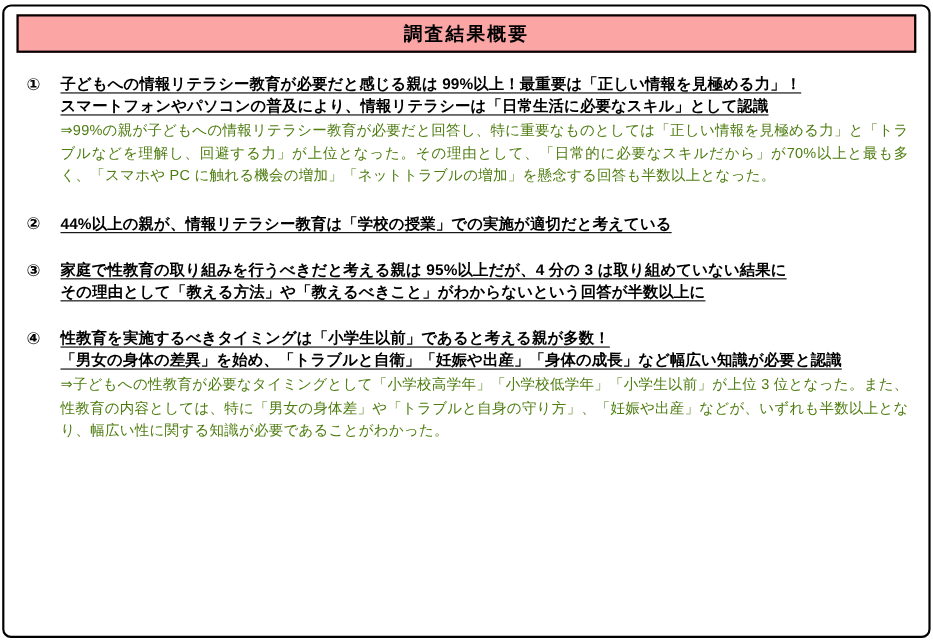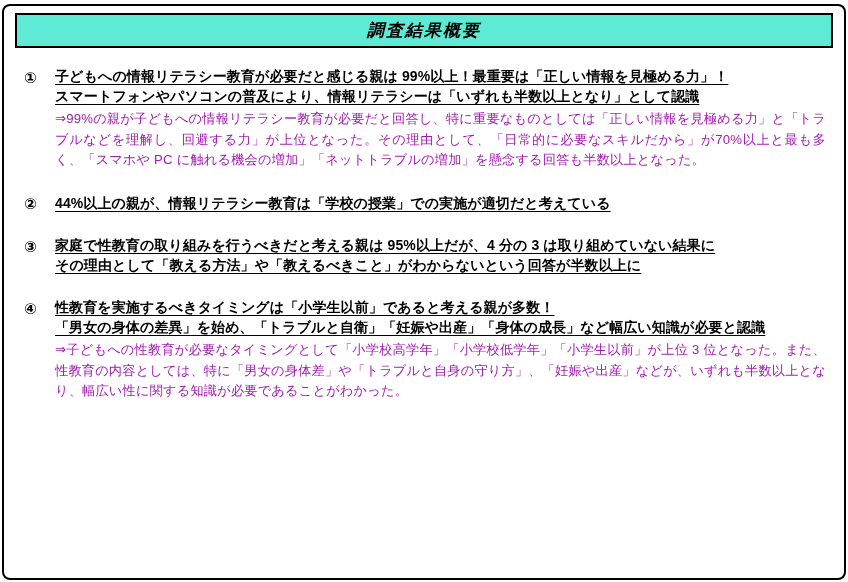--- a/index.html
+++ b/index.html
@@ -53,41 +53,41 @@
     text-decoration: underline;
     text-decoration-thickness: 1.4px;
     text-underline-offset: 3px;
     letter-spacing: 0.1px;
     white-space: nowrap;
   }
   .sec-body {
     margin-top: 3px;
     font-size: 13.2px;
     line-height: 20.5px;
-    color: #a21caf;
+    color: #4d7c0f;
     letter-spacing: 0.2px;
     text-align: justify;
   }
 </style>
 </head>
 <body>
 
 <div class="page">
 
-  <div class="header-bar" style="background-color: #5eead4; font-style: italic;">
+  <div class="header-bar" style="background-color: #fca5a5;">
     <span class="page-title">調査結果概要</span>
   </div>
 
   <div class="sections">
 
     <div class="section">
       <div class="sec-num">①</div>
       <div class="sec-content">
         <div class="headline-line">子どもへの情報リテラシー教育が必要だと感じる親は 99%以上！最重要は「正しい情報を見極める力」！</div>
-        <div class="headline-line">スマートフォンやパソコンの普及により、情報リテラシーは「いずれも半数以上となり」として認識</div>
+        <div class="headline-line">スマートフォンやパソコンの普及により、情報リテラシーは「日常生活に必要なスキル」として認識</div>
         <div class="sec-body">⇒99%の親が子どもへの情報リテラシー教育が必要だと回答し、特に重要なものとしては「正しい情報を見極める力」と「トラブルなどを理解し、回避する力」が上位となった。その理由として、「日常的に必要なスキルだから」が70%以上と最も多く、「スマホや PC に触れる機会の増加」「ネットトラブルの増加」を懸念する回答も半数以上となった。</div>
       </div>
     </div>
 
     <div class="section">
       <div class="sec-num">②</div>
       <div class="sec-content">
         <div class="headline-line">44%以上の親が、情報リテラシー教育は「学校の授業」での実施が適切だと考えている</div>
       </div>
     </div>

